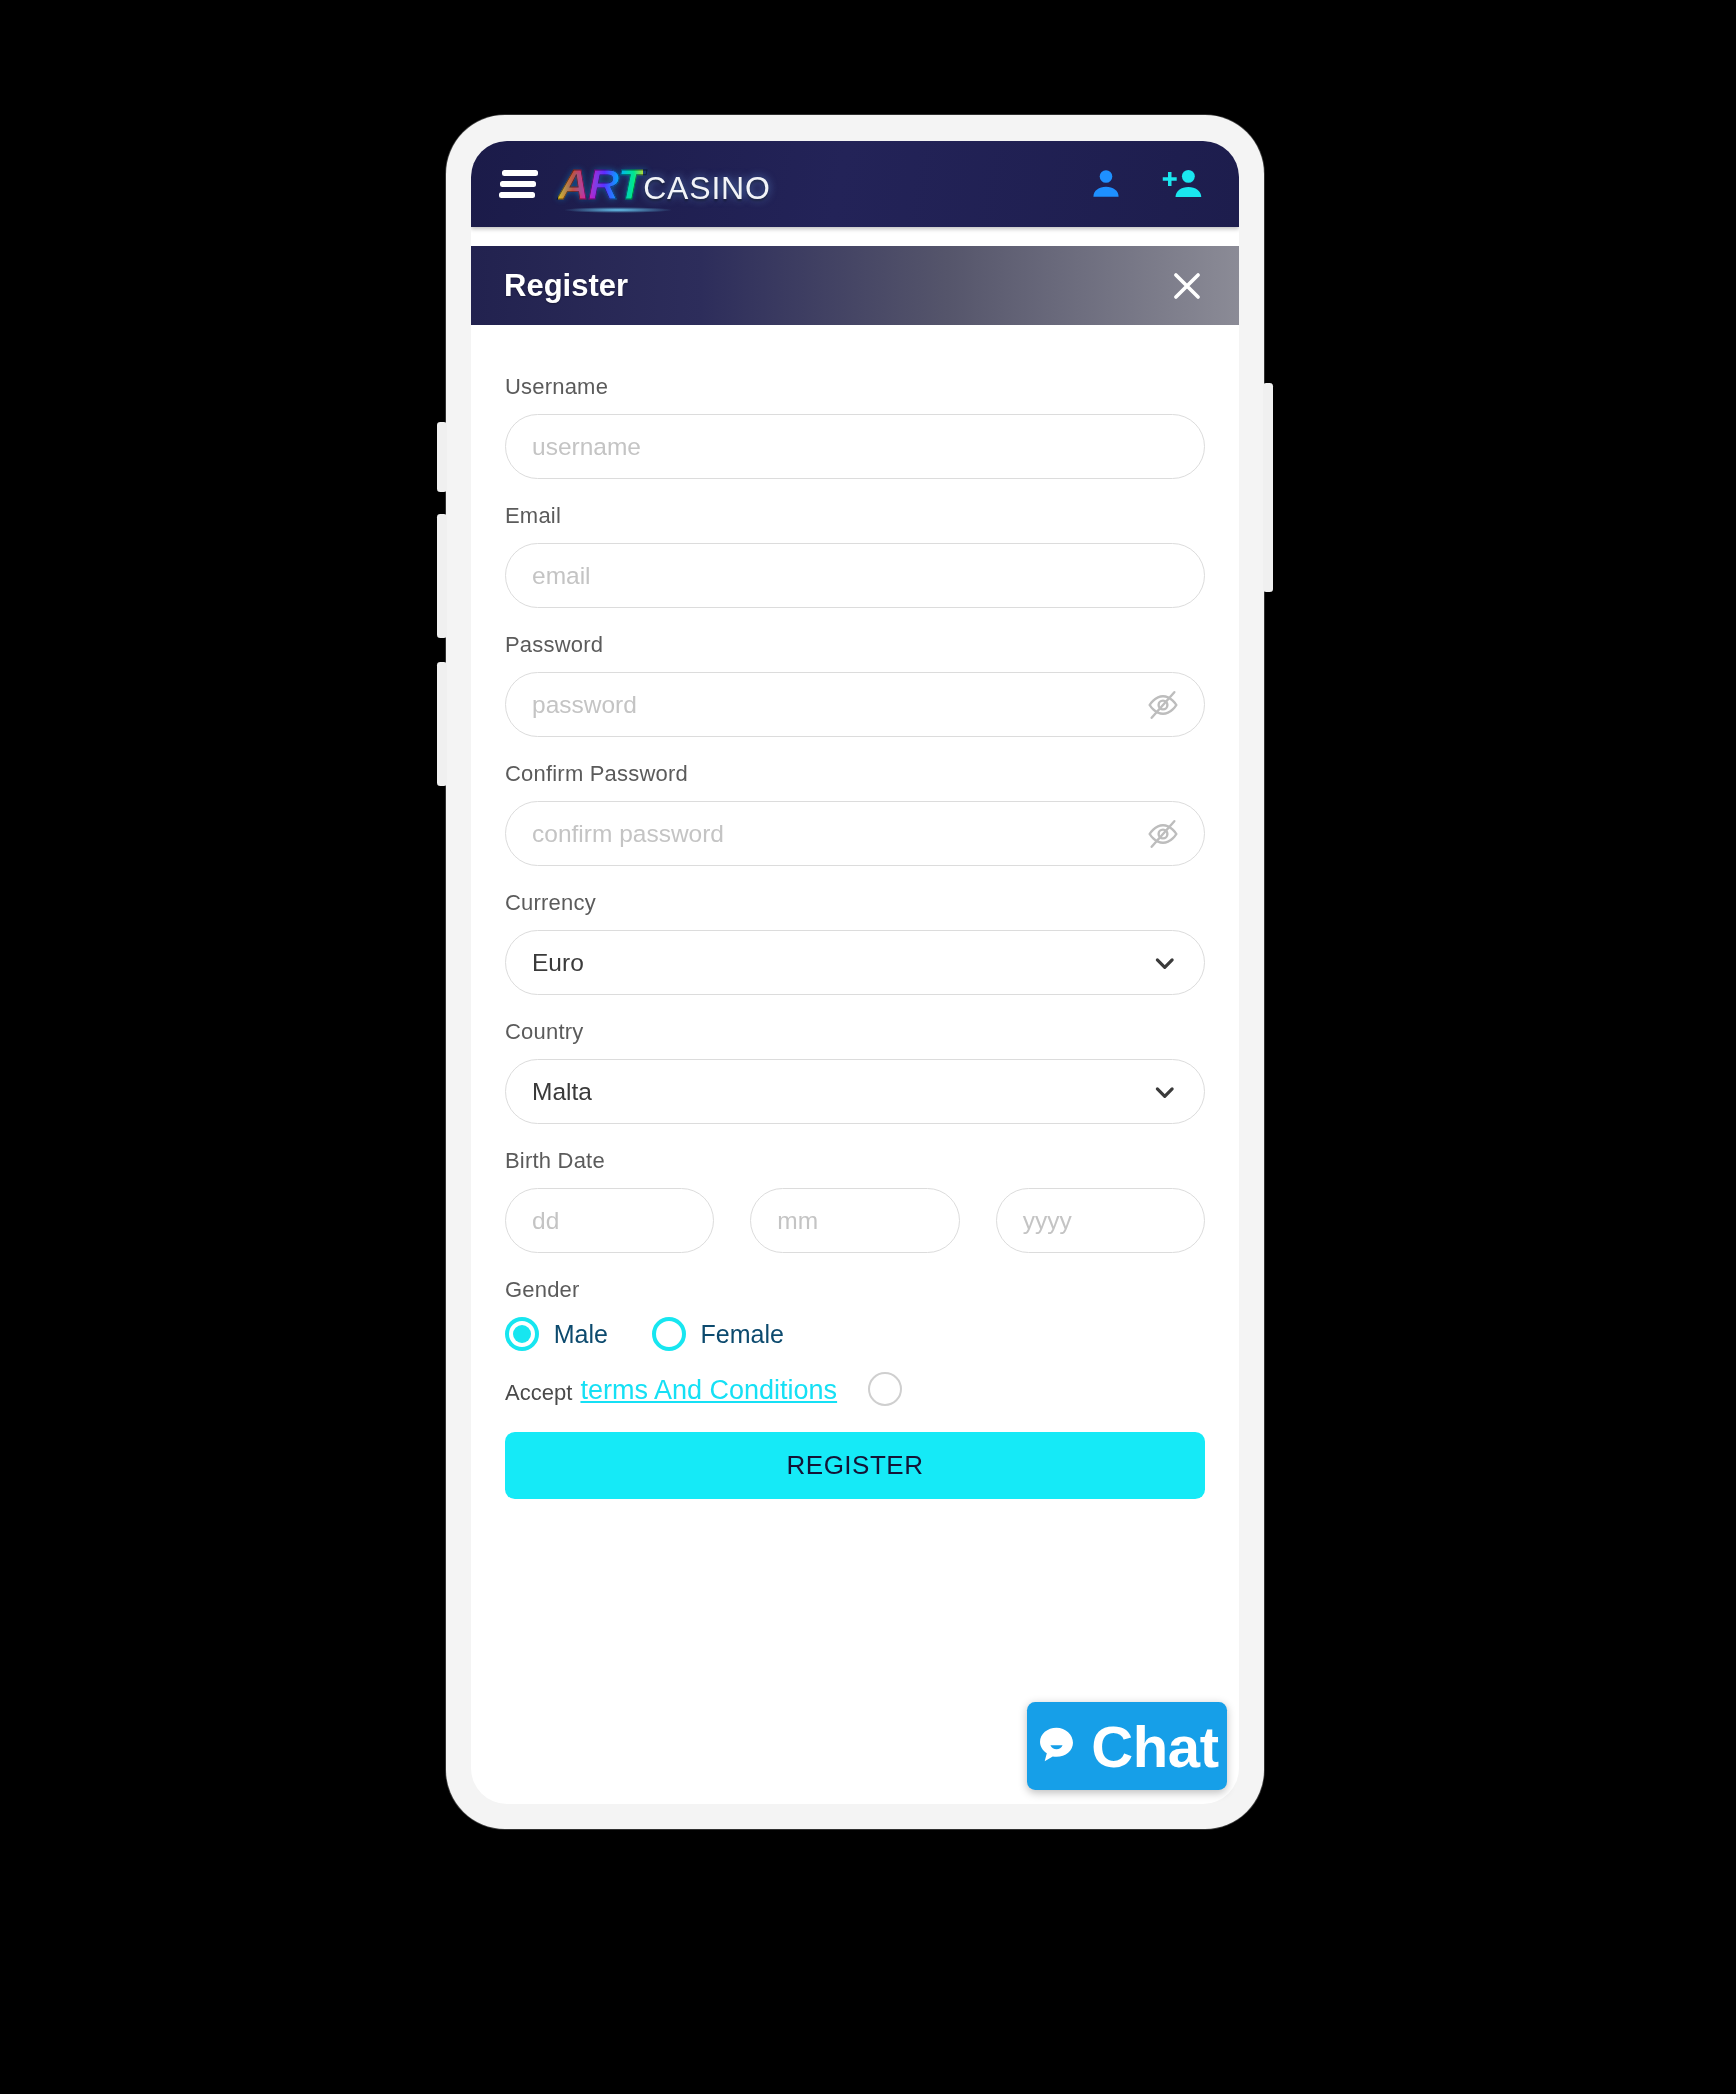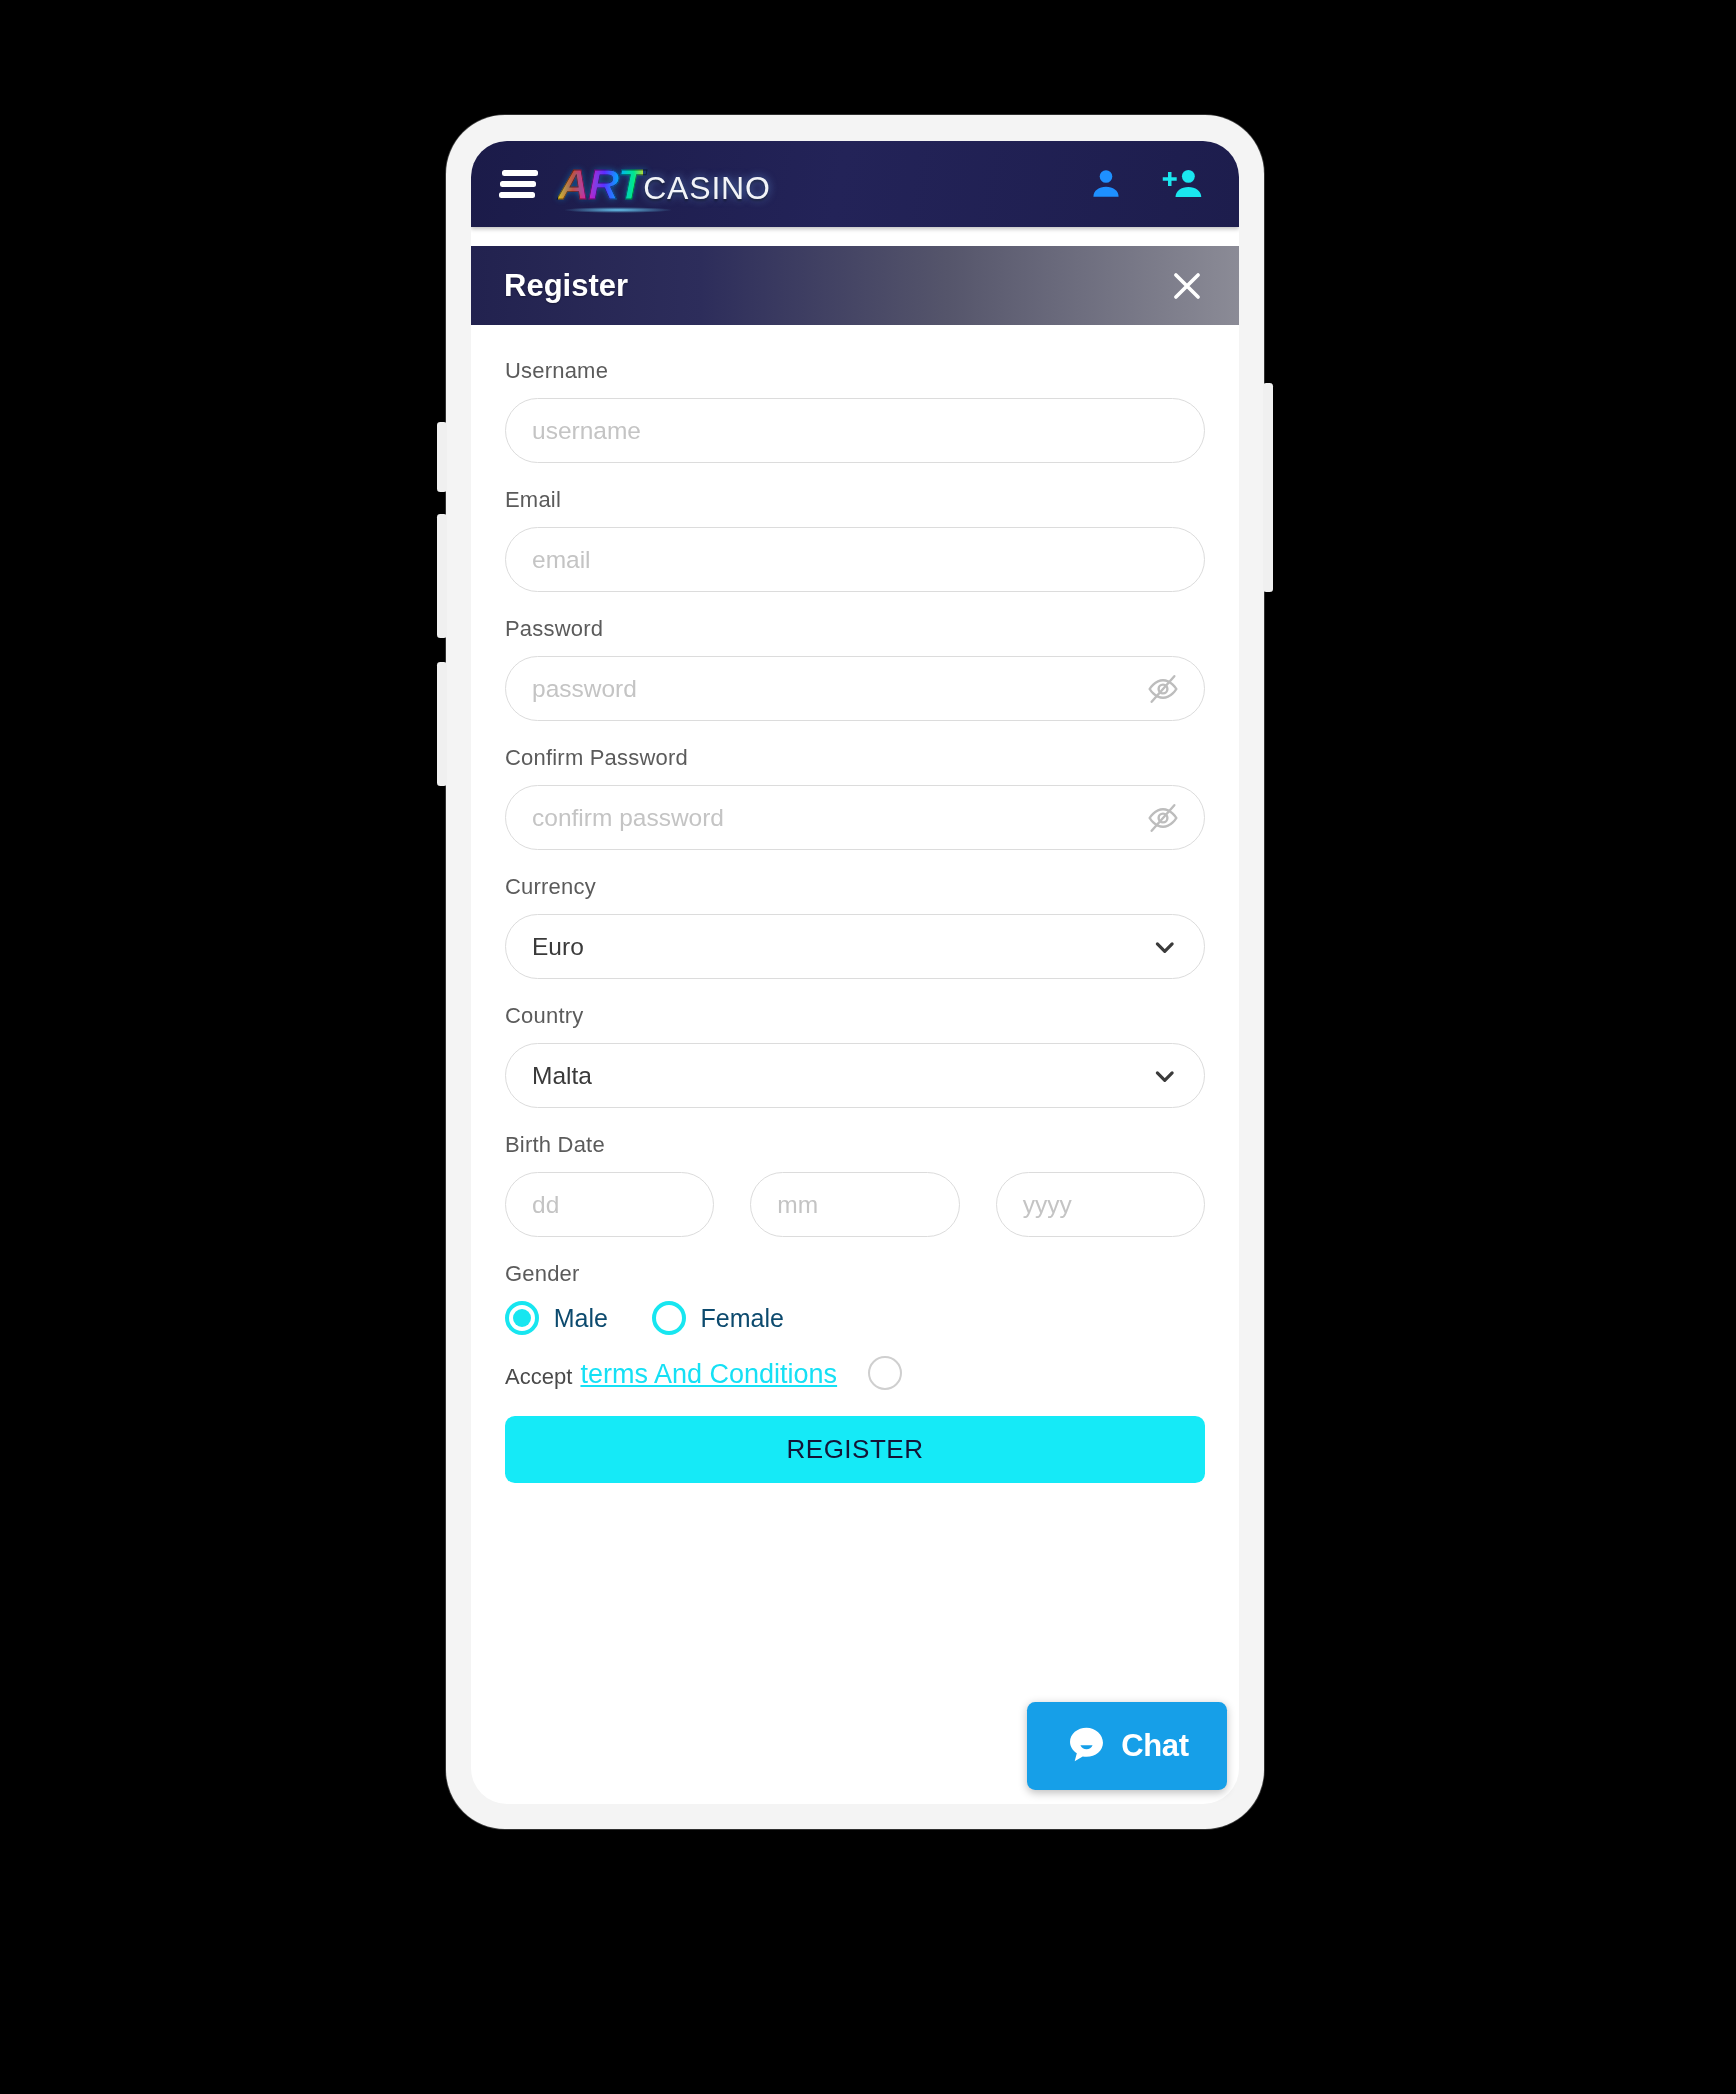--- a/index.html
+++ b/index.html
@@ -110,21 +110,21 @@
   }
   #modal-title {
     color: #ffffff; font-size: 31px; font-weight: bold;
     text-shadow: 0 0.8px 1.6px rgba(0,0,0,.35);
   }
   #modal-close-button {
     margin-left: auto; cursor: pointer; line-height: 0;
   }
 
   
-  #register-form { padding: 33px 34px 0 34px; }
+  #register-form { padding: 49px 34px 0 34px; }
 
   .field-group { margin-bottom: 24px; }
   .field-label {
     display: block; font-size: 22px; color: #5b5b5b; margin-bottom: 14px;
     letter-spacing: 0.2px;
   }
 
   .pill-input {
     position: relative;
     width: 100%; height: 65px;
@@ -185,21 +185,21 @@
     position: absolute;
     left: 1027px; top: 1702px;
     width: 200px; height: 88px;
     background: #169fe8;
     border-radius: 8.2px;
     display: flex; align-items: center; justify-content: center; gap: 13px;
     cursor: pointer;
     box-shadow: 0 2.5px 8.2px rgba(0,0,0,.25);
   }
   #chat-label {
-    color: #ffffff; font-size: 31px; font-weight: bold; letter-spacing: -0.4px;
+    color: #ffffff; font-size: 58px; font-weight: bold; letter-spacing: -0.4px;
   }
 </style>
 </head>
 <body>
 
 <div id="phone-frame">
 
   <div class="side-btn" id="vol-rocker-a"></div>
   <div class="side-btn" id="vol-rocker-b"></div>
   <div class="side-btn" id="vol-rocker-c"></div>

